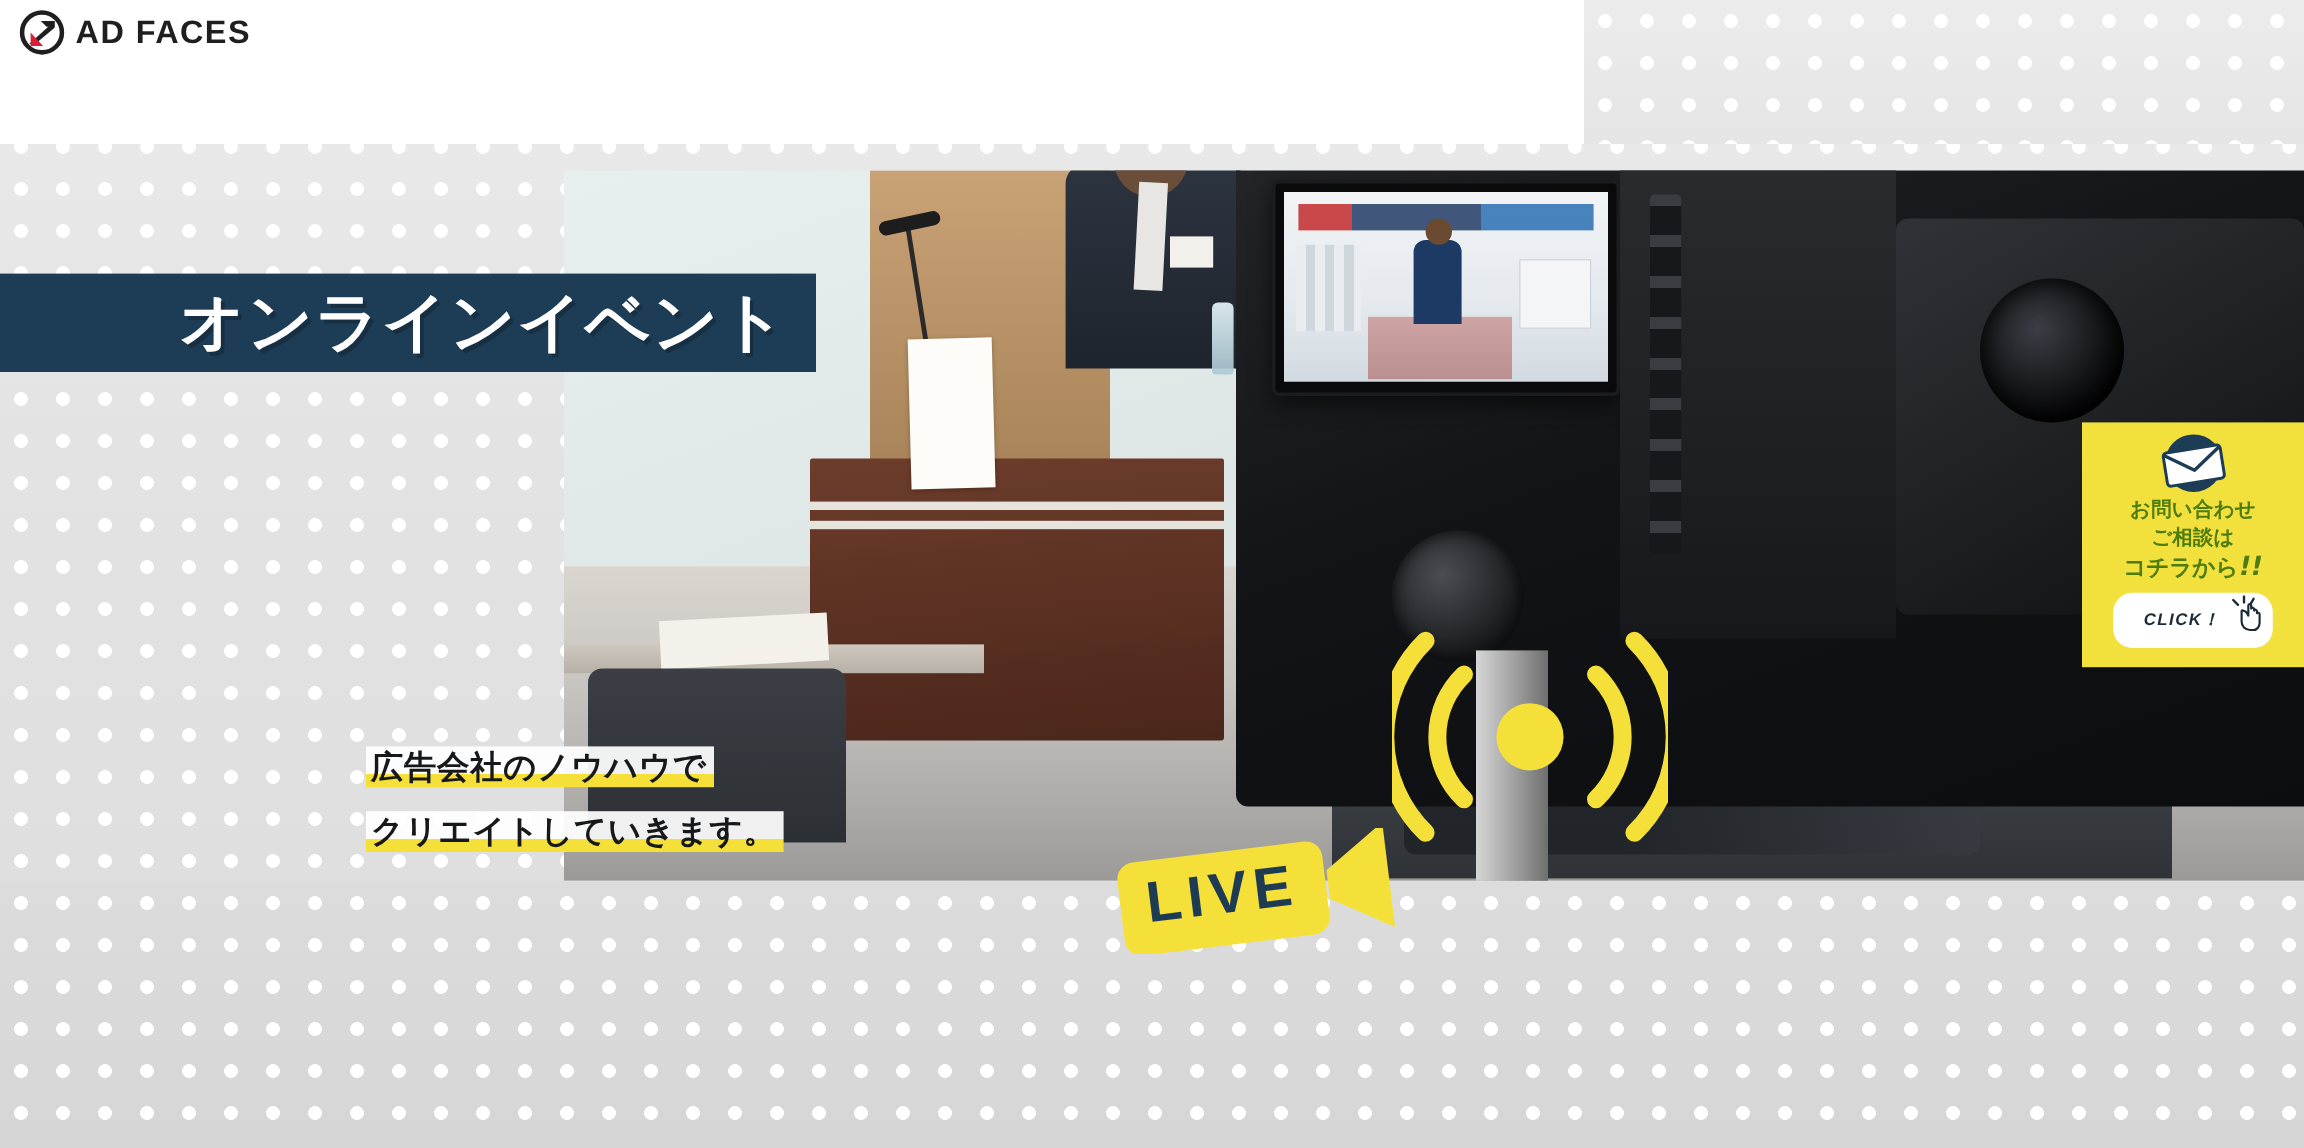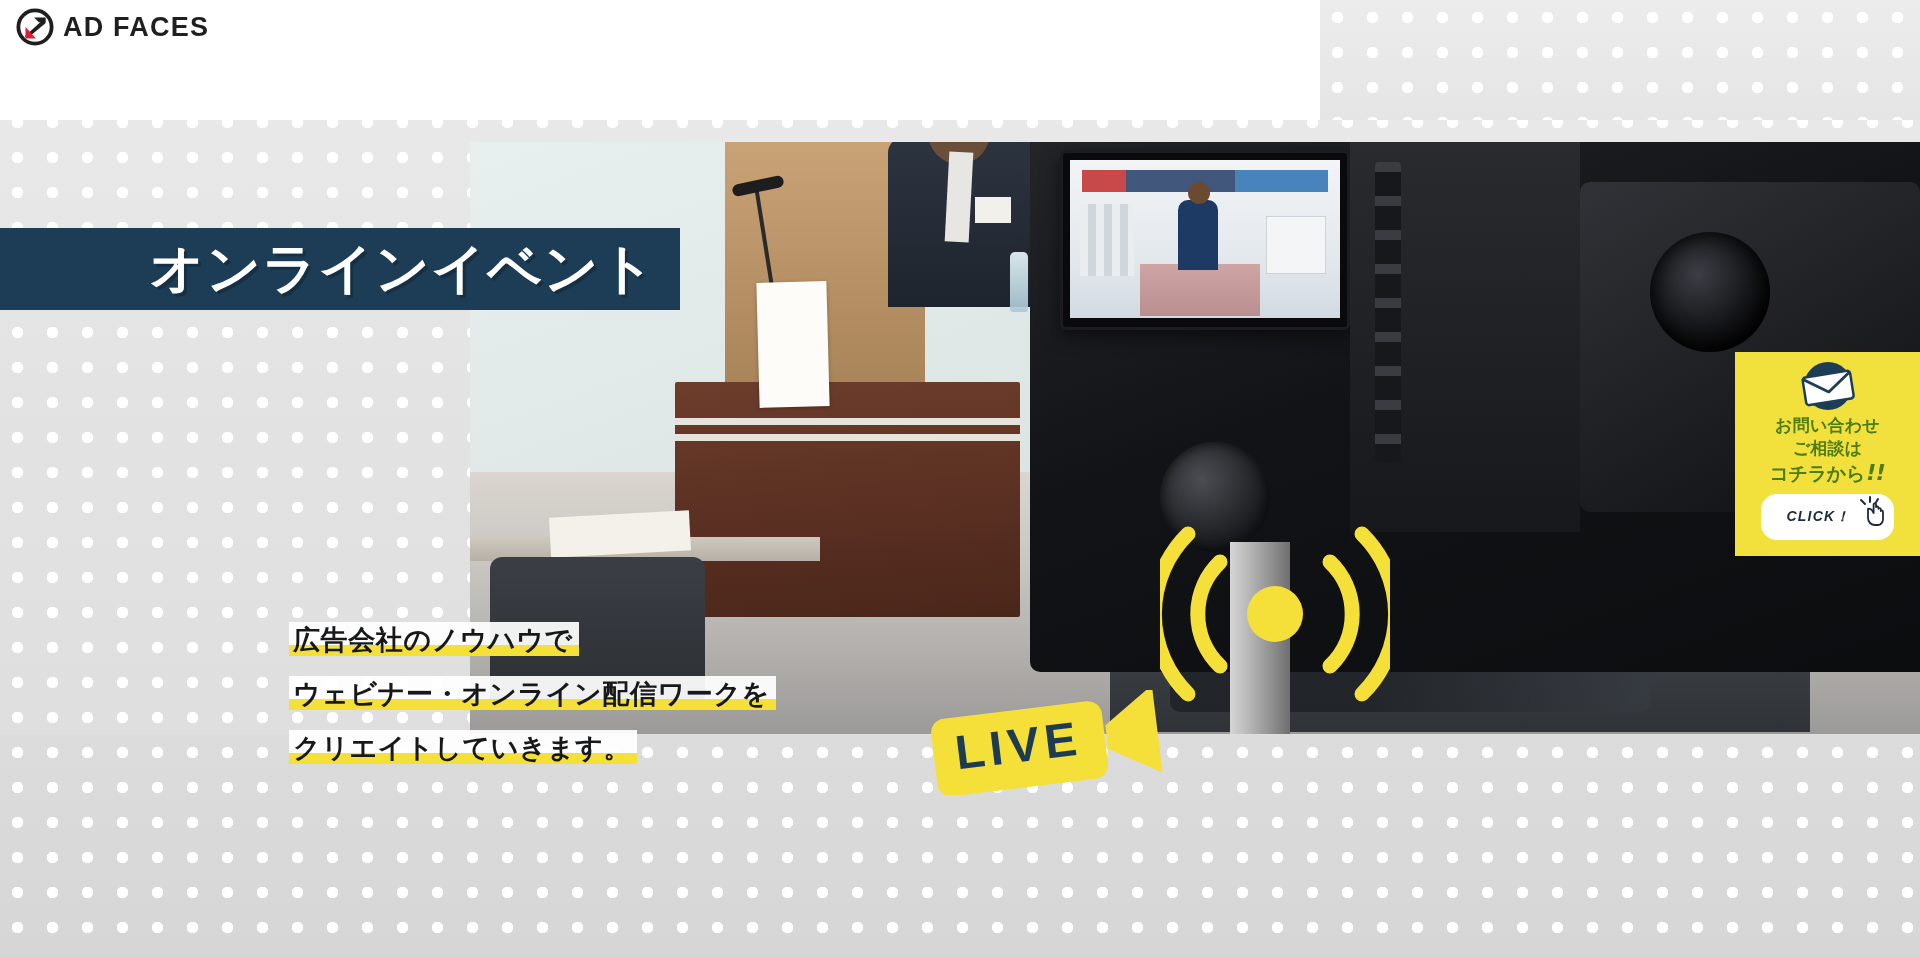--- a/index.html
+++ b/index.html
@@ -282,21 +282,21 @@
     font-family: "DejaVu Sans", "Liberation Sans", sans-serif;
     text-shadow: 3px 3px 0 rgba(0,0,0,.22);
   }
   .hl-1 { width: 490px; }
   .hl-2 { width: 680px; }
   .hl-3 { width: 550px; }
 
   
   .subtitle {
     position: absolute;
-    left: 289px;
+    left: 305px;
     top: 622px;
     z-index: 32;
   }
   .sub-line {
     display: block;
     width: max-content;
     font-size: 27px;
     font-weight: 700;
     color: #17181a;
     letter-spacing: .6px;
@@ -457,21 +457,20 @@
     </svg>
     <div class="live-label">LIVE</div>
   </div>
 
   <div class="headline">
     <div class="hl-row hl-2">オンラインイベント</div>
   </div>
 
   <div class="subtitle">
     <span class="sub-line">広告会社のノウハウで</span>
-    <span class="sub-line">ウェビナー・オンライン配信ワークを</span>
     <span class="sub-line">クリエイトしていきます。</span>
   </div>
 
   <div class="site-header">
     <div class="logo-wrap">
       <svg class="logo-mark" viewBox="0 0 40 40" xmlns="http://www.w3.org/2000/svg">
         <circle cx="20" cy="20" r="17.5" fill="none" stroke="#1f1f1f" stroke-width="4"></circle>
         <path d="M9 30 L31 10 L31 16 L13 31 Z" fill="#1f1f1f"></path>
         <path d="M19 10 L31 10 L31 15 L24 15 Z" fill="#1f1f1f"></path>
         <path d="M10 32 L10 20 L21 32 Z" fill="#d81f35"></path>

